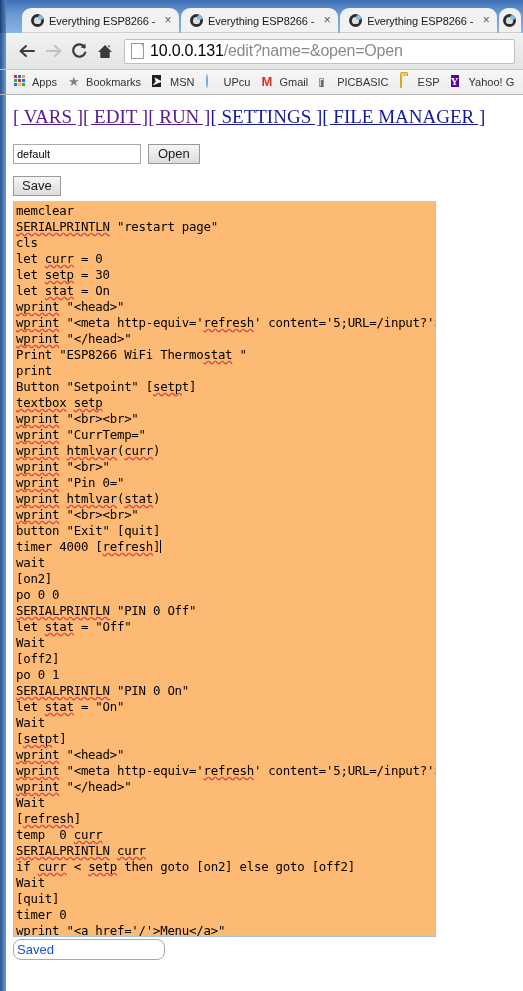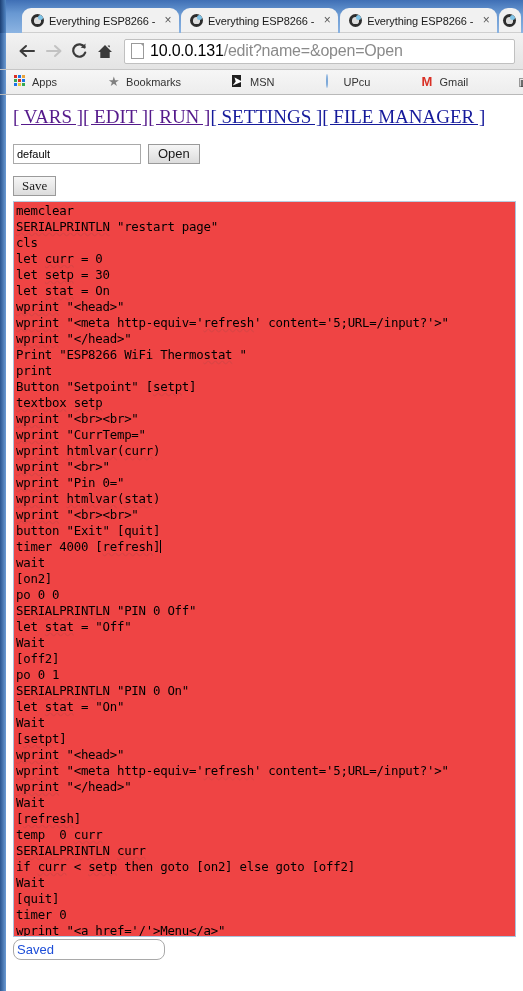--- a/index.html
+++ b/index.html
@@ -179,21 +179,20 @@
   .bookmarkbar {
     background: linear-gradient(to bottom, #f6f6f6, #ededed);
     border-bottom: 1px solid #b9b9b9;
     height: 25px;
     display: flex;
     align-items: center;
     padding-left: 14px;
     position: relative;
     box-sizing: border-box;
     overflow: hidden;
-    gap: 40px;
   }
   .bm {
     display: flex;
     align-items: center;
     font-size: 11px;
     color: #333;
     margin-right: 11px;
     white-space: nowrap;
     flex: 0 0 auto;
   }
@@ -280,33 +279,33 @@
     border: 1px solid #9a9a9a;
     border-radius: 0;
     padding: 2px 9px;
     margin-left: 7px;
     line-height: 14px;
     cursor: default;
   }
   .saverow {
     padding: 12px 0 0 13px;
   }
-  .saverow button.btn { margin-left: 0; padding: 2px 8px; font-family: Liberation Serif, serif; }
+  .saverow button.btn { margin-left: 0; padding: 2px 8px; }
 
   .editor-wrap {
     padding: 5px 0 0 13px;
     position: relative;
   }
   .codearea {
-    width: 503px;
+    width: 423px;
     height: 736px;
     box-sizing: border-box;
     border: 1px solid #a9c3dd;
     border-top-color: #b8cde0;
-    background: #ef4444;
+    background: #fdba74;
     font-family: "DejaVu Sans Mono", monospace;
     font-size: 12.4px;
     line-height: 16px;
     color: #000000;
     padding: 1px 0 0 2px;
     overflow: hidden;
     white-space: pre;
     letter-spacing: -0.25px;
     resize: none;
     display: block;

